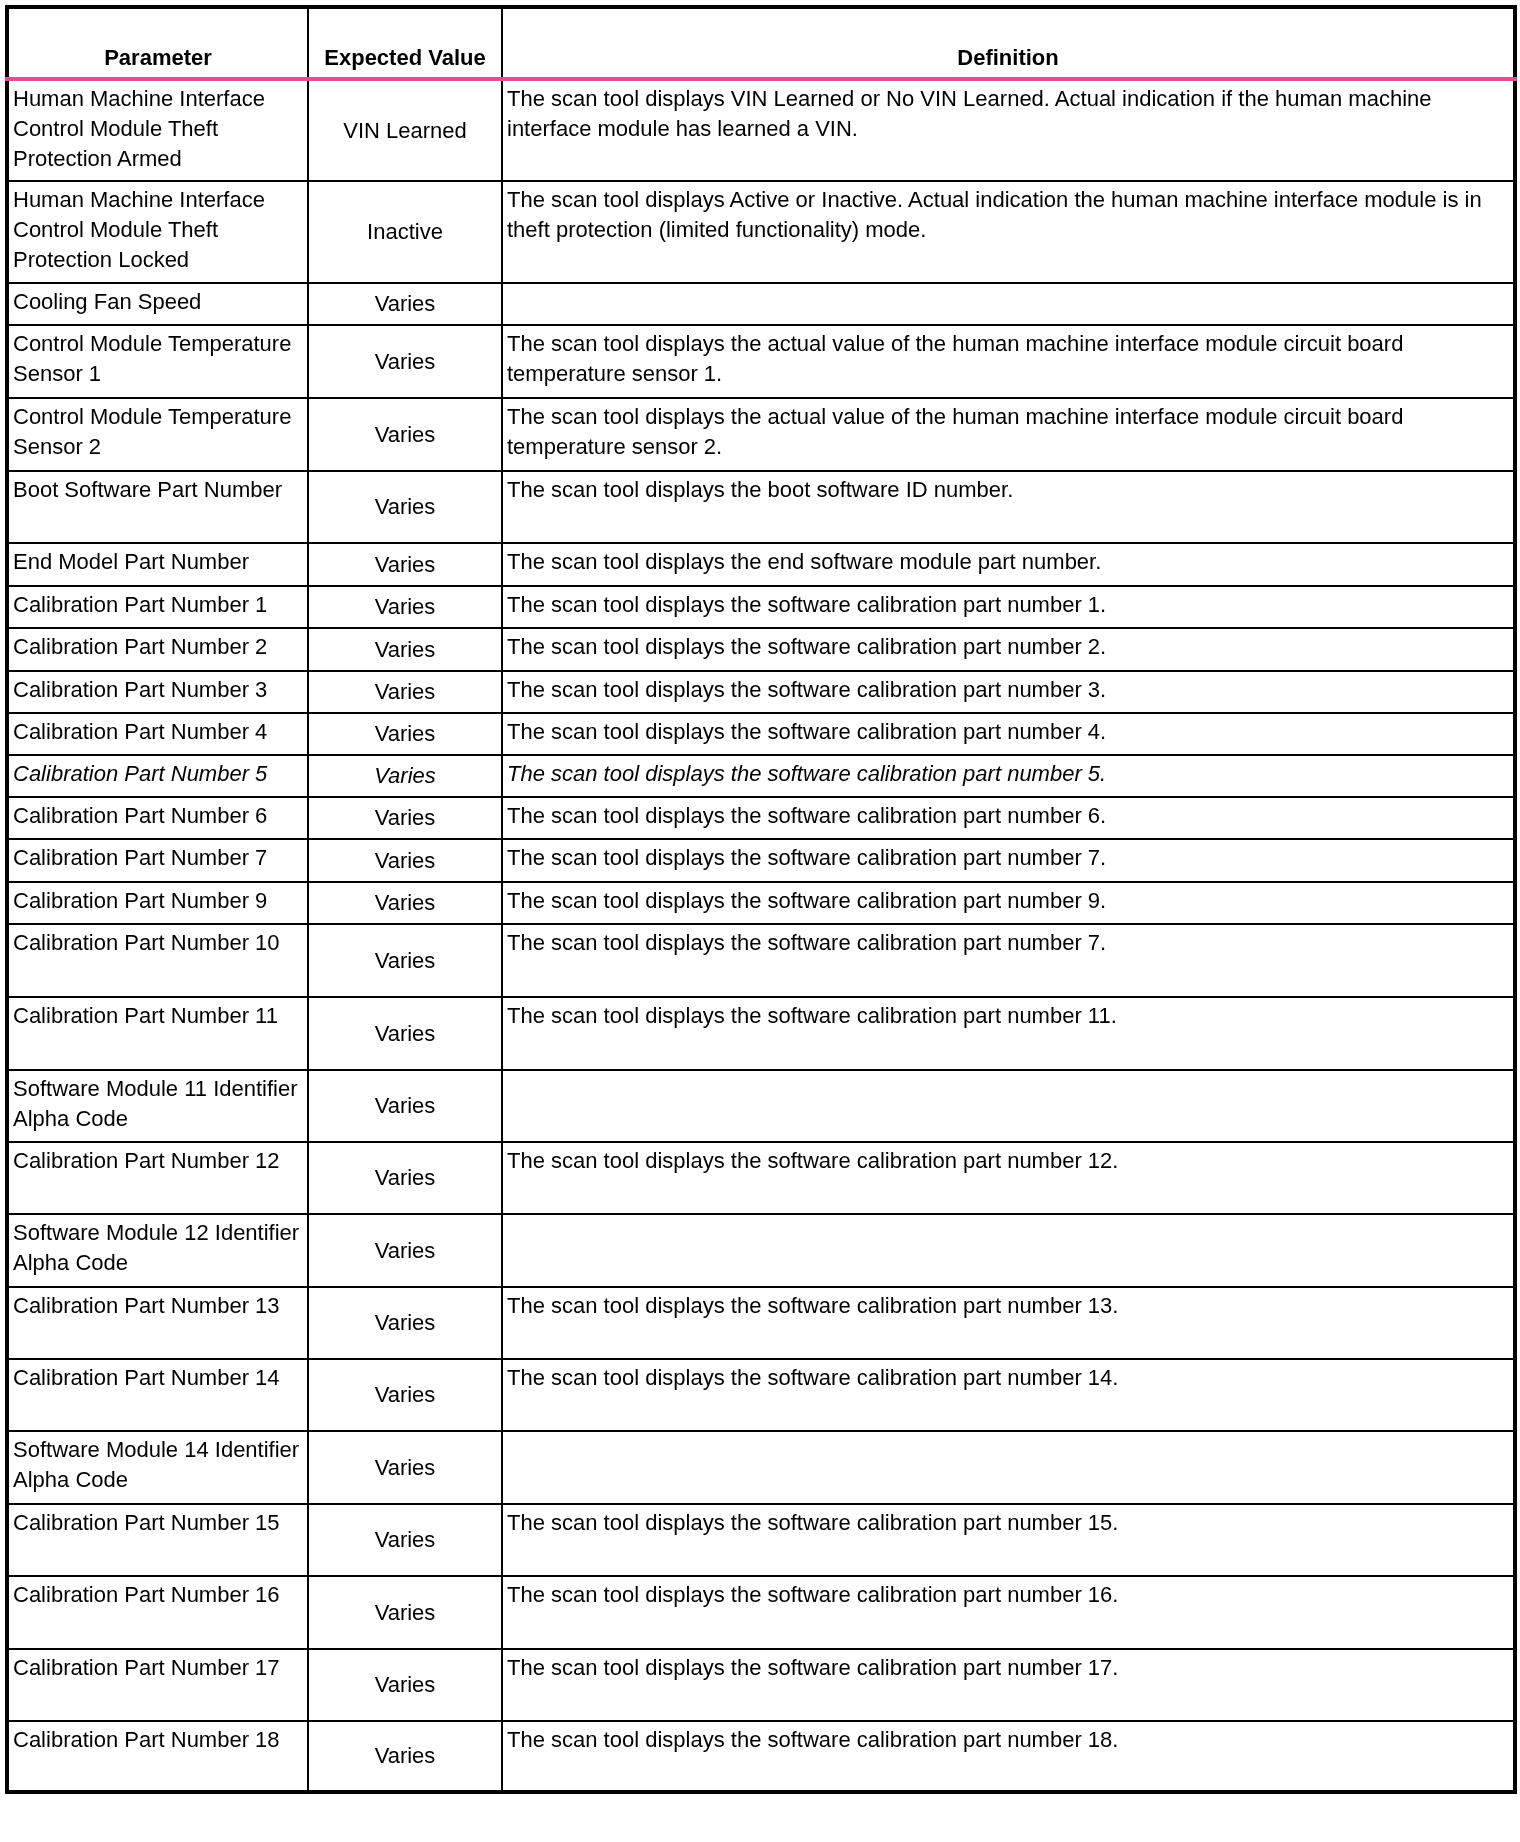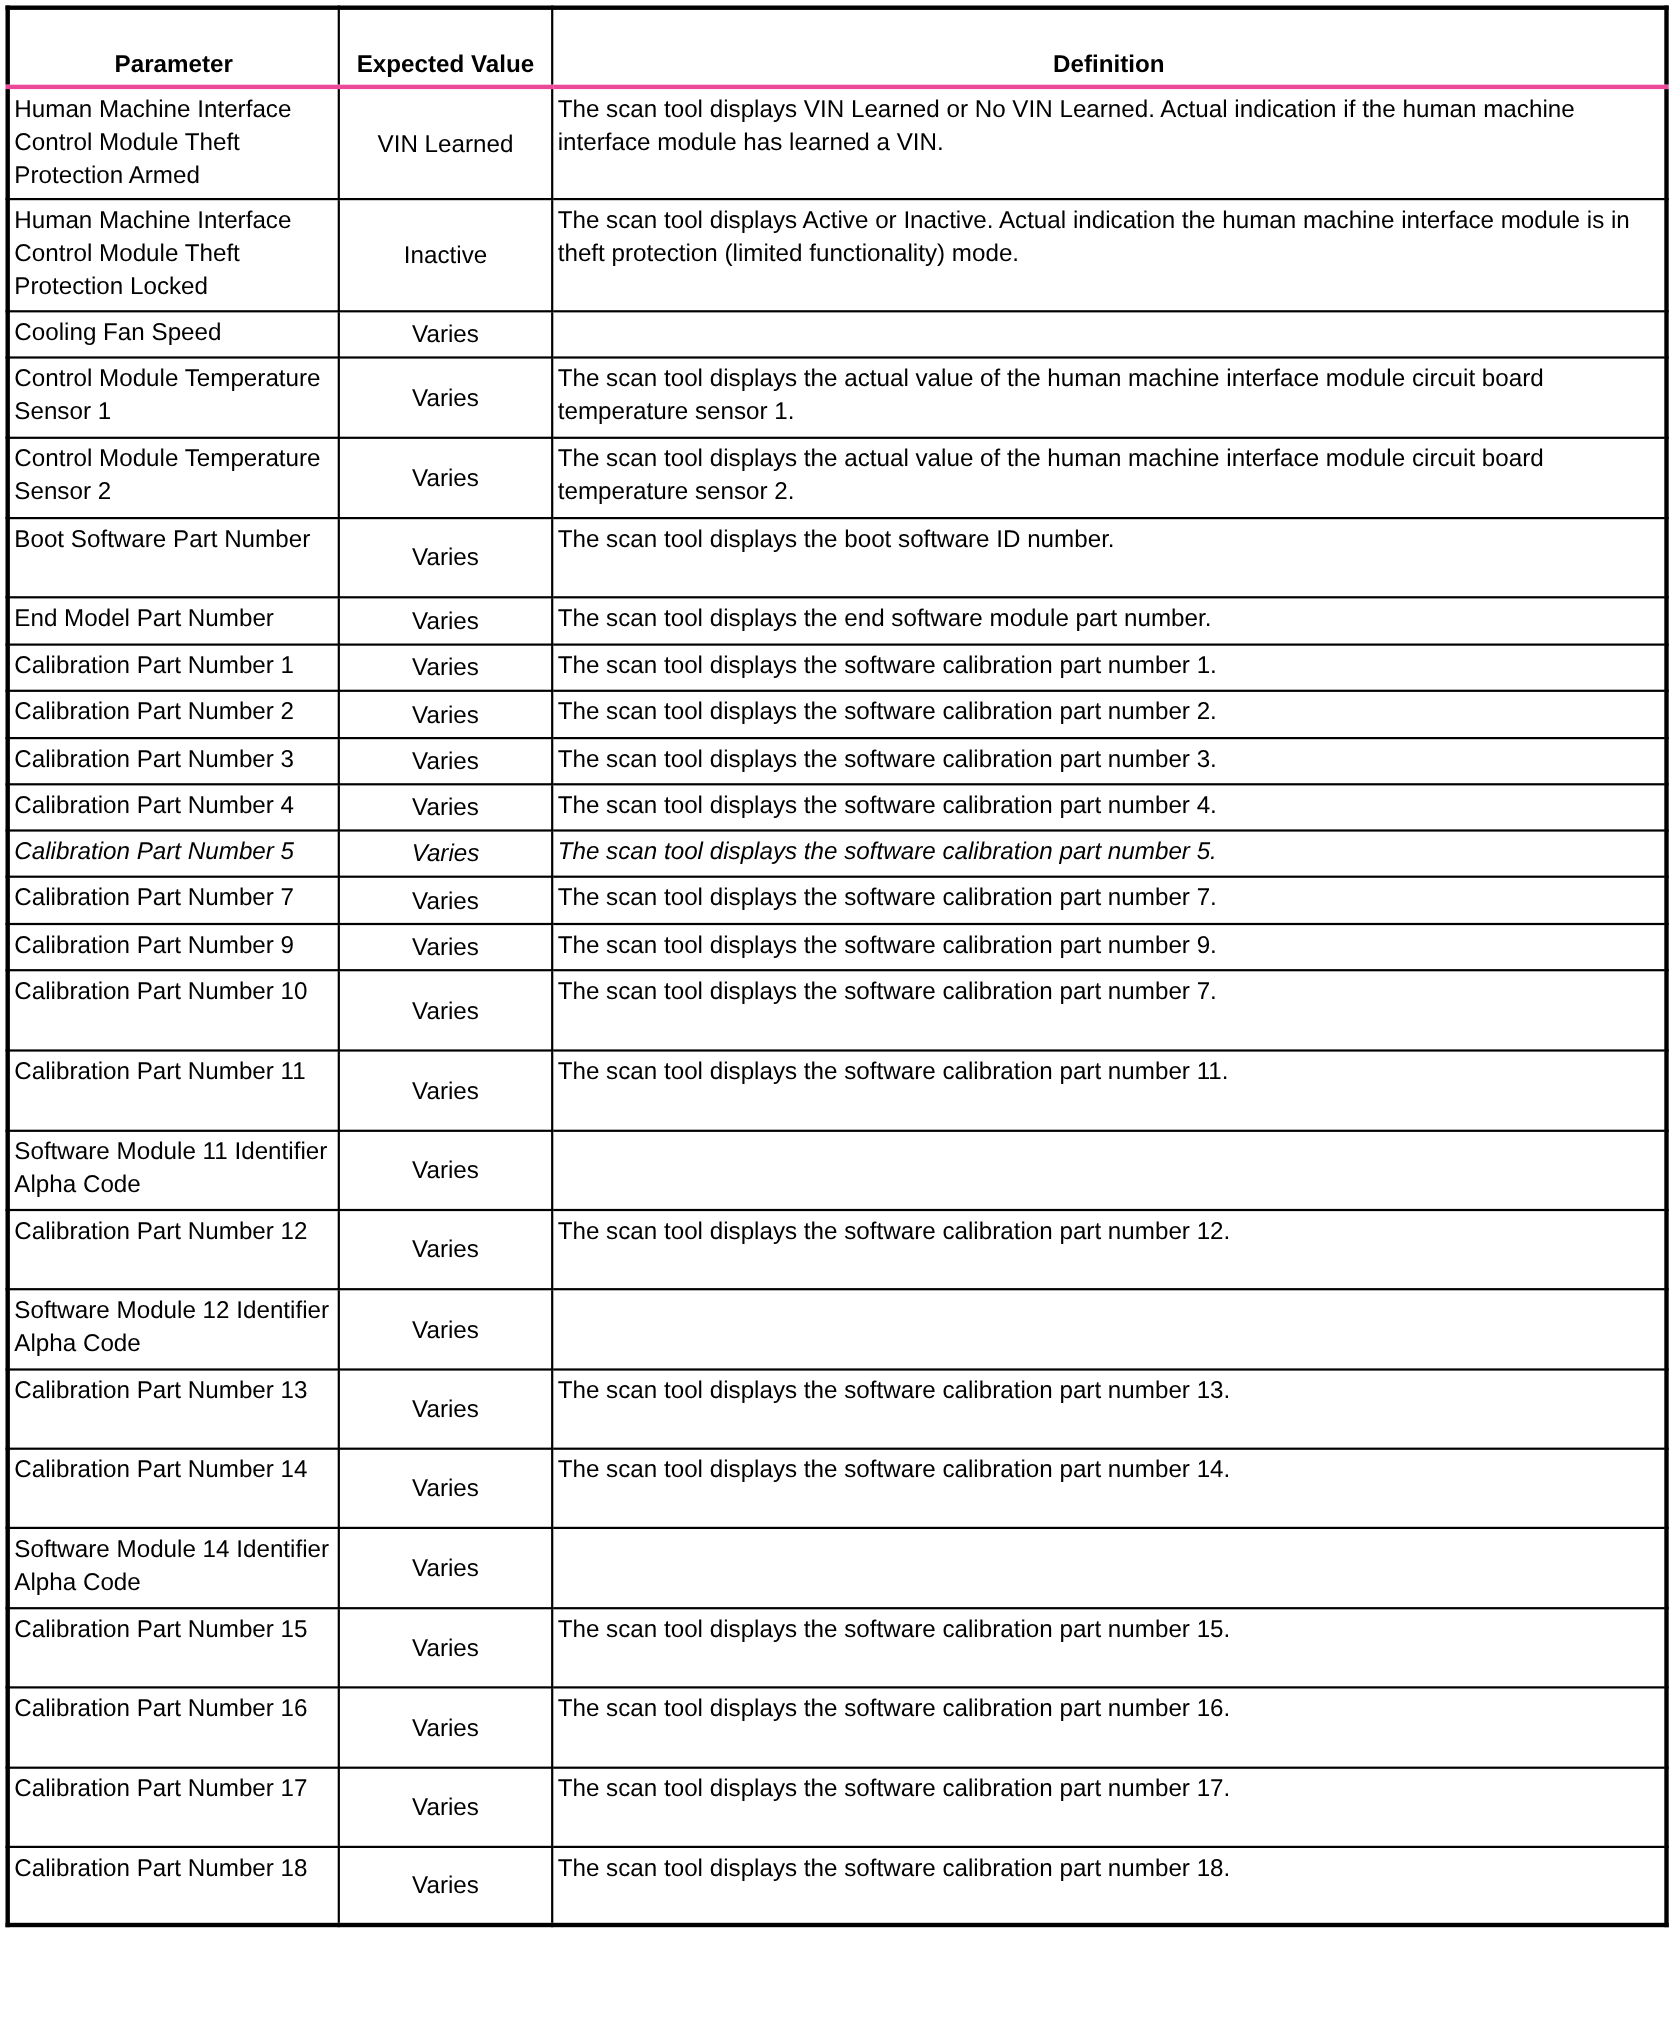--- a/index.html
+++ b/index.html
@@ -92,20 +92,25 @@
       <tr style="height: 42px;">
         <td class="param">Calibration Part Number 4</td>
         <td class="value">Varies</td>
         <td class="def">The scan tool displays the software calibration part number 4.</td>
       </tr>
       <tr style="height: 42px; font-style: italic;">
         <td class="param">Calibration Part Number 5</td>
         <td class="value">Varies</td>
         <td class="def">The scan tool displays the software calibration part number 5.</td>
       </tr>
+      <tr style="height: 42px;">
+        <td class="param">Calibration Part Number 6</td>
+        <td class="value">Varies</td>
+        <td class="def">The scan tool displays the software calibration part number 6.</td>
+      </tr>
       <tr style="height: 43px;">
         <td class="param">Calibration Part Number 7</td>
         <td class="value">Varies</td>
         <td class="def">The scan tool displays the software calibration part number 7.</td>
       </tr>
       <tr style="height: 42px;">
         <td class="param">Calibration Part Number 9</td>
         <td class="value">Varies</td>
         <td class="def">The scan tool displays the software calibration part number 9.</td>
       </tr>

